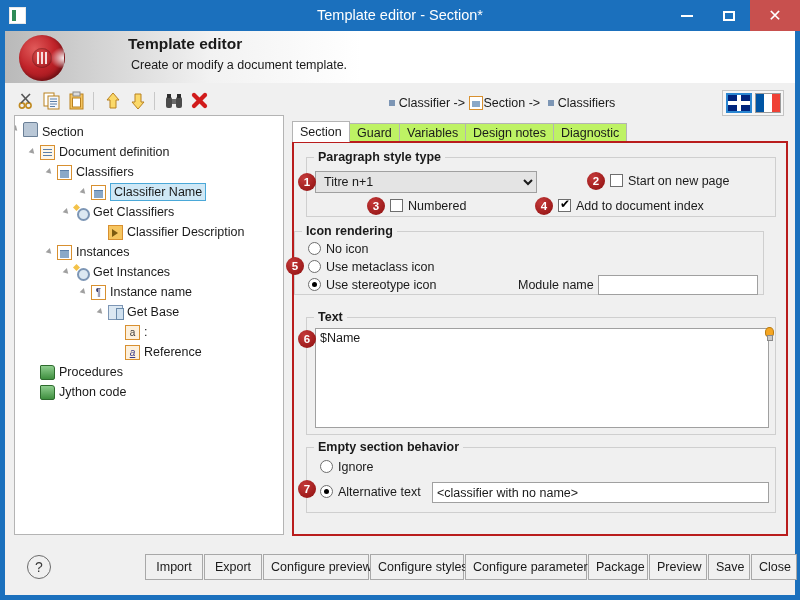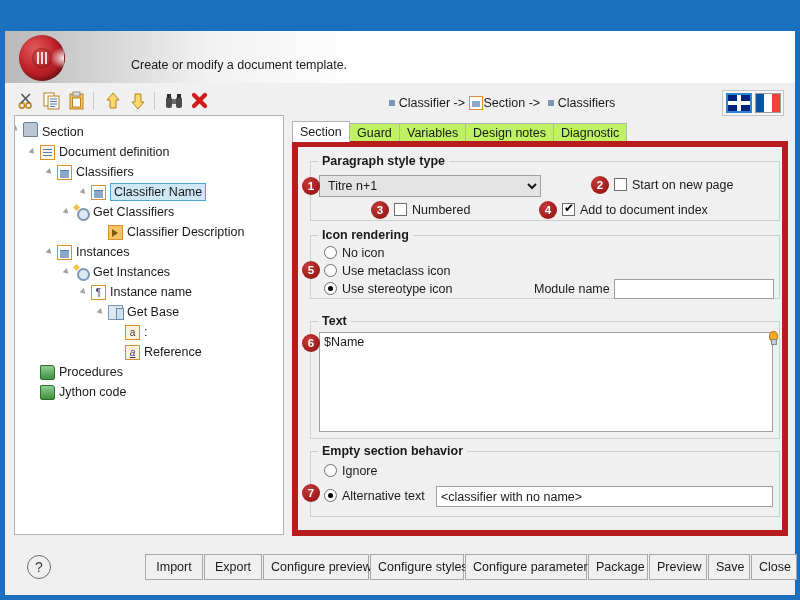--- a/index.html
+++ b/index.html
@@ -204,21 +204,21 @@
   .tab {
     position: absolute; top: 2px; height: 27px; line-height: 18px;
     padding: 0 7px; font-size: 12.5px;
     background: #bef264; border: 1px solid #b4b4b4; border-bottom: none;
   }
   .tab.active {
     top: 0; height: 21px; line-height: 20px; background: #ffffff; z-index: 3;
   }
   #tabpanel {
     position: absolute; left: 0; top: 54px; width: 496px; height: 395px;
-    background: #f0f0f0; border: 6px solid #b91c1c;
+    background: #f0f0f0; border: 2px solid #b91c1c;
   }
 
   
   .group {
     position: absolute; border: 1px solid #cfcfcf; background: transparent;
   }
   .group > .glegend {
     position: absolute; top: -8px; left: 7px; padding: 0 4px;
     background: #f0f0f0; font-weight: bold; font-size: 12.5px;
   }
@@ -283,30 +283,38 @@
   .bulb::after {
     content:""; position:absolute; left:2.5px; top:8px; width:4px; height:4px;
     background:#c9c9c9; border:1px solid #8a8a8a;
   }
 </style>
 </head>
 <body>
 
 <div id="app">
 
+  <div id="titlebar">
+    <div id="app-icon"></div>
+    <div id="window-title">Template editor - Section*</div>
+    <div class="wbtn" id="btn-min"><span class="wglyph"></span></div>
+    <div class="wbtn" id="btn-max"><span class="wglyph"></span></div>
+    <div class="wbtn" id="btn-close">✕</div>
+  </div>
 
   <div id="banner">
     <div id="banner-logo">
       <span class="bars">
           <i></i>
           <i></i>
           <i></i>
         </span>
       <span class="shine"></span>
     </div>
+    <div id="banner-title">Template editor</div>
     <div id="banner-sub">Create or modify a document template.</div>
   </div>
 
   <div id="content">
 
     <div id="left-panel">
 
       <div id="tree-toolbar">
         <div class="tbbtn" style="left:2px;">
           <svg width="22" height="22" viewBox="0 0 22 22">
@@ -481,21 +489,21 @@
           <div class="cbrow" style="left:83px; top:41px;">
             <span class="cbox"></span><span>Numbered</span>
           </div>
 
           <div class="badge" style="left:228px; top:39px;">4</div>
           <div class="cbrow" style="left:251px; top:41px;">
             <span class="cbox checked"></span><span>Add to document index</span>
           </div>
         </div>
 
-        <div class="group" style="left:12px; top:88px; width:470px; height:64px;">
+        <div class="group" style="left:0; top:88px; width:470px; height:64px;">
           <span class="glegend">Icon rendering</span>
 
           <div class="badge" style="left:-9px; top:25px;">5</div>
 
           <div class="cbrow" style="left:13px; top:10px;">
             <span class="rbtn"></span><span>No icon</span>
           </div>
           <div class="cbrow" style="left:13px; top:28px;">
             <span class="rbtn"></span><span>Use metaclass icon</span>
           </div>

